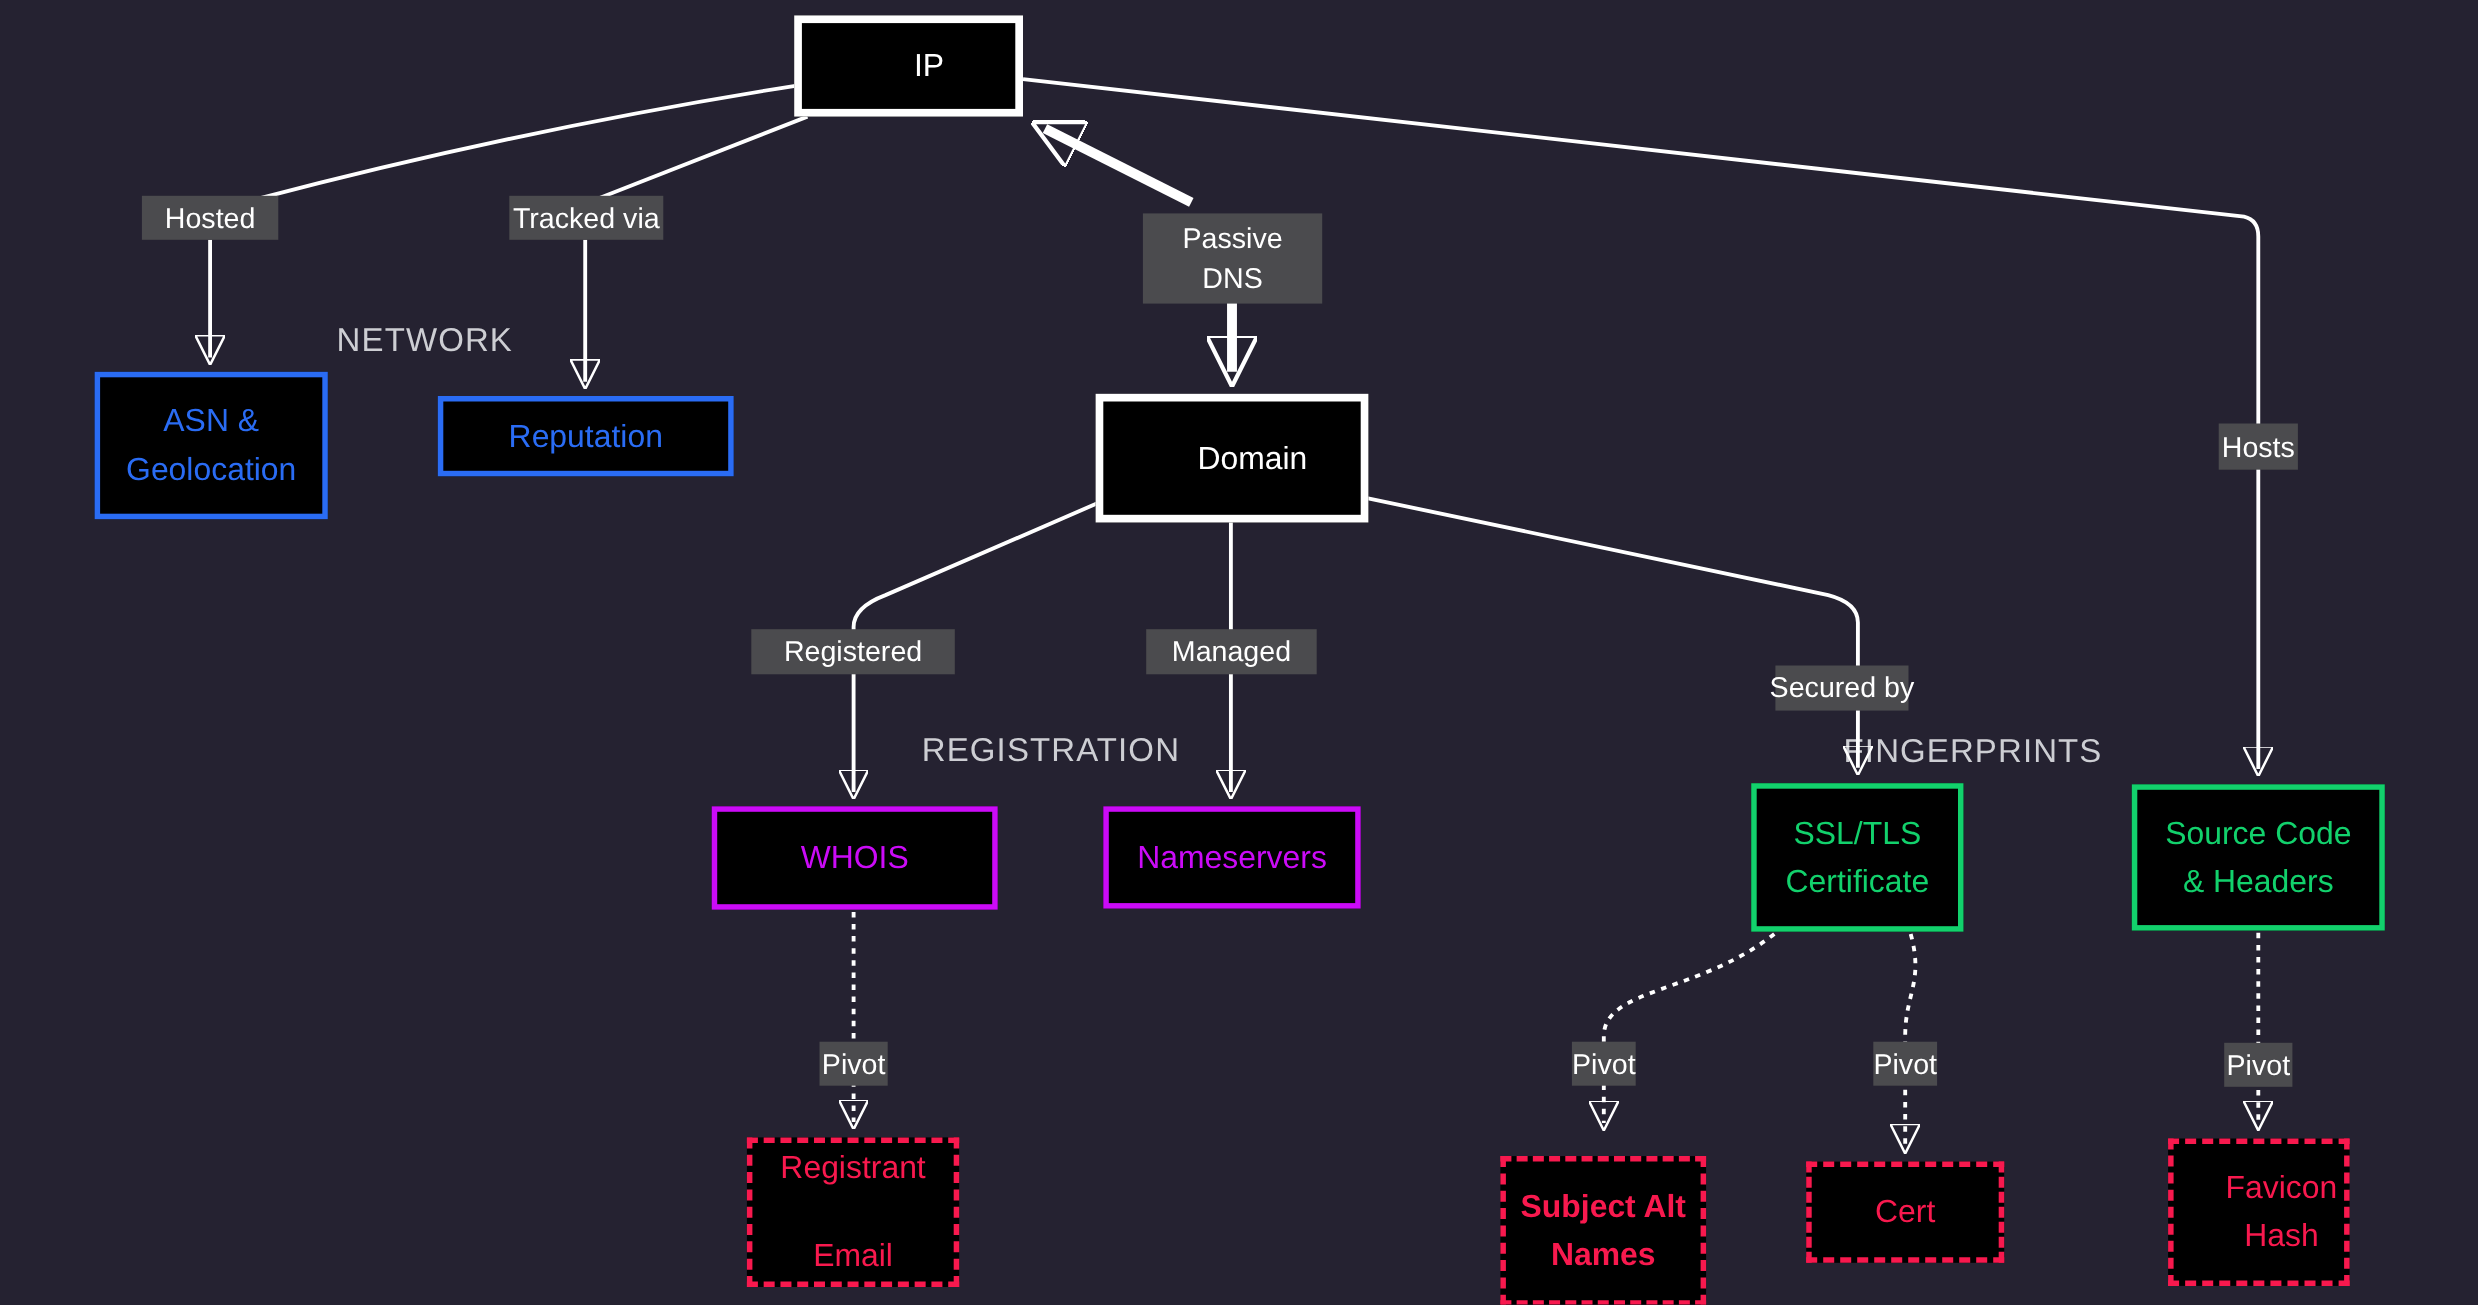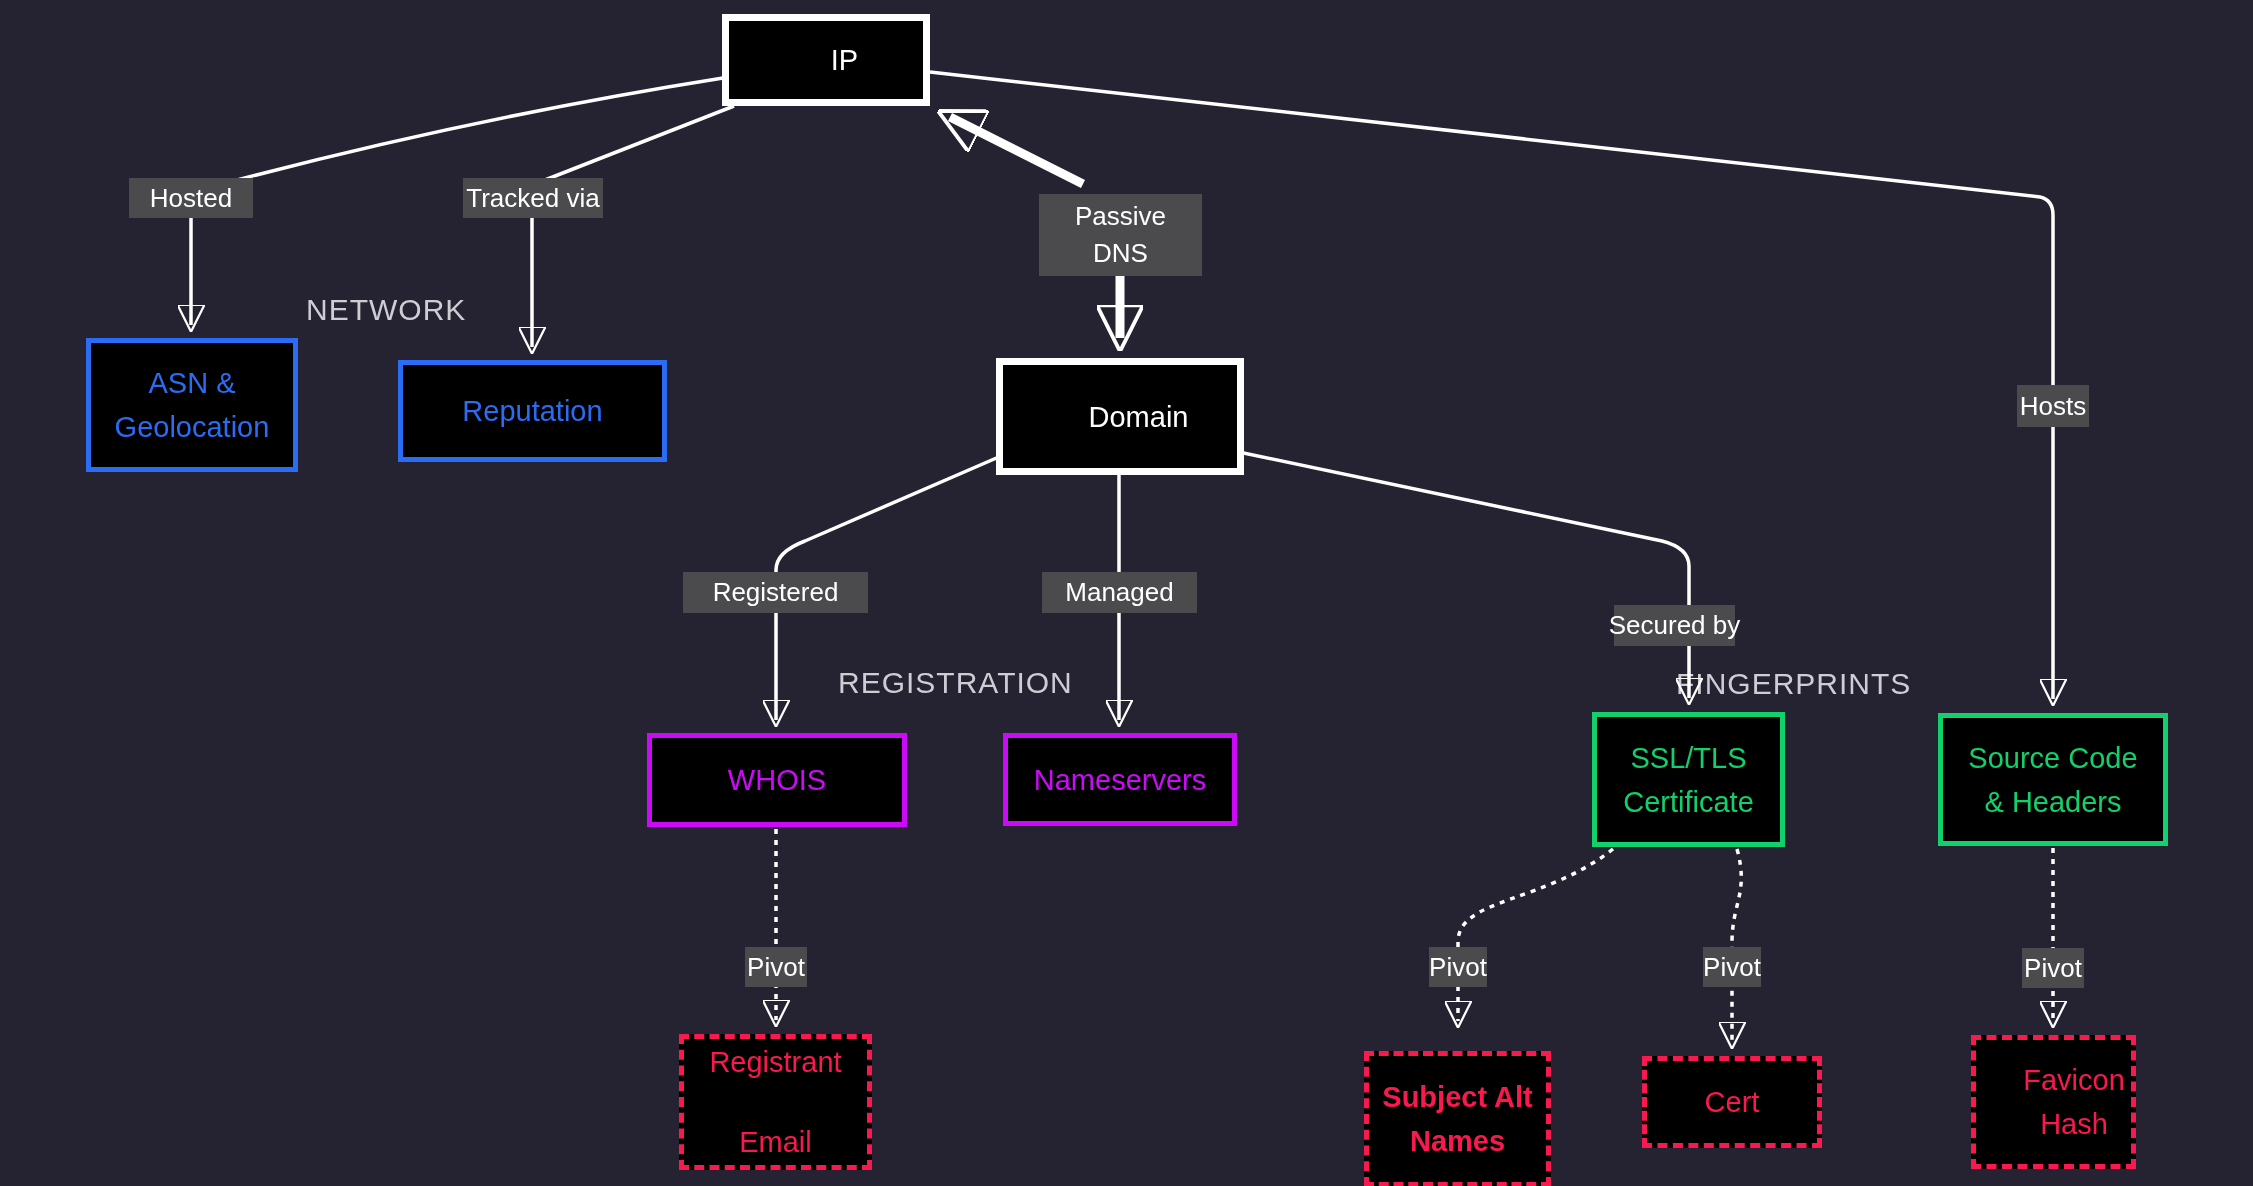--- a/index.html
+++ b/index.html
@@ -34,21 +34,21 @@
   }
   svg.edges{position:absolute;left:0;top:0;z-index:2;}
   svg.edges path{stroke:#ffffff;fill:none;}
   .thin{stroke-width:3.5px;}
   .thick{stroke-width:9px;}
   .dot{stroke-width:3.5px;stroke-dasharray:5 6;}
 
   
   #n-ip{left:722px;top:14px;width:208px;height:92px;}
   #n-asn{left:86px;top:338px;width:212px;height:134px;}
-  #n-reputation{left:398px;top:360px;width:269px;height:102px;}
+  #n-reputation{left:398px;top:360px;width:269px;height:73px;}
   #n-domain{left:996px;top:358px;width:248px;height:117px;}
   #n-whois{left:647px;top:733px;width:260px;height:94px;justify-content:center;}
   #n-nameservers{left:1003px;top:733px;width:234px;height:93px;}
   #n-ssl{left:1592px;top:712px;width:193px;height:135px;}
   #n-source{left:1938px;top:713px;width:230px;height:133px;}
   #n-registrant{left:679px;top:1034px;width:193px;height:136px;gap:36px;}
   #n-san{left:1364px;top:1051px;width:187px;height:136px;font-weight:bold;}
   #n-cert{left:1642px;top:1056px;width:180px;height:92px;}
   #n-favicon{left:1971px;top:1035px;width:165px;height:134px;padding-left:41px;}
 

